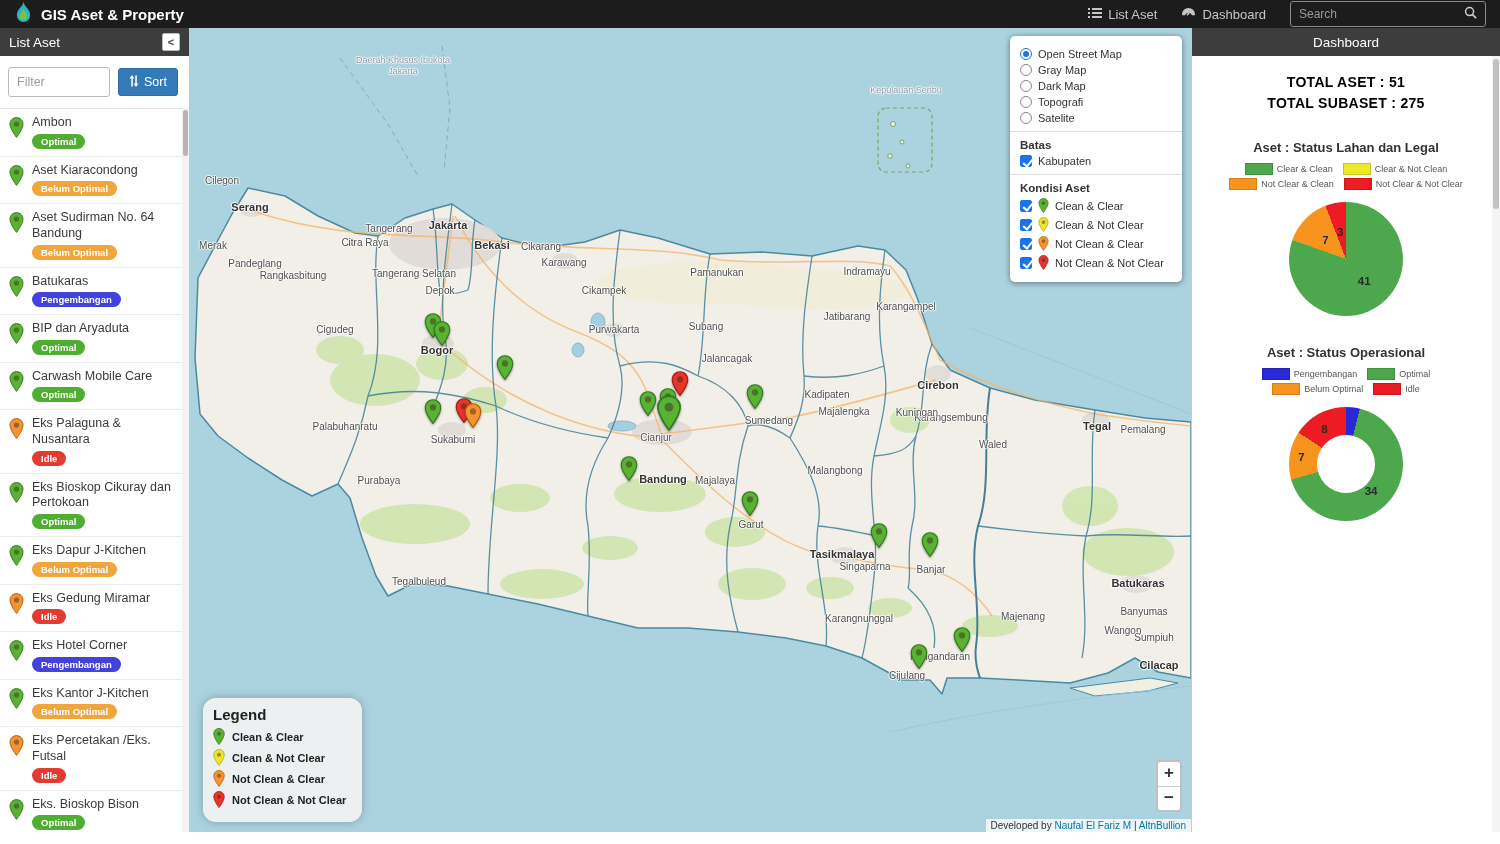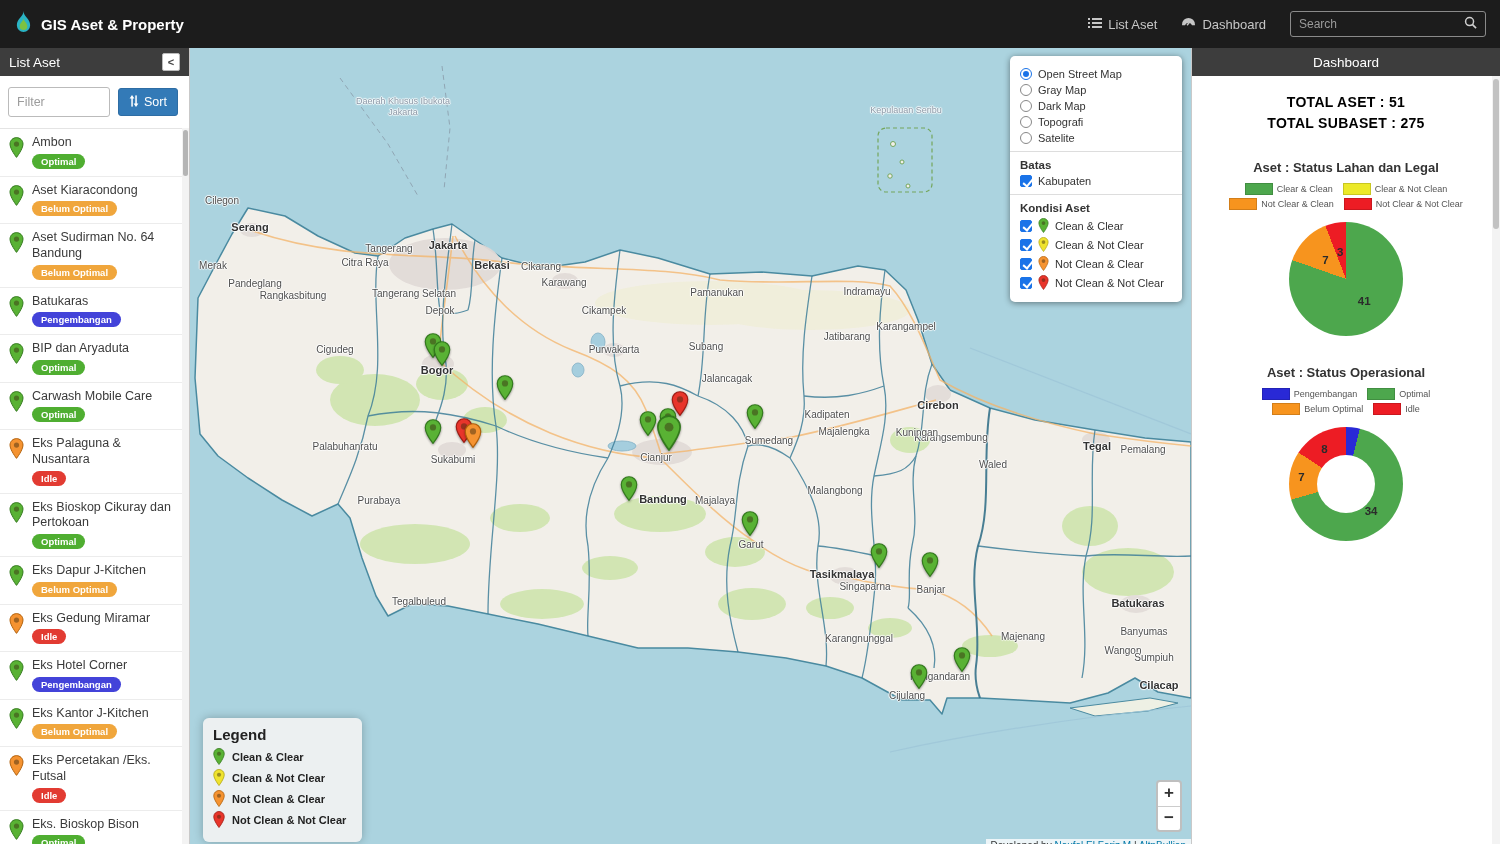--- a/index.html
+++ b/index.html
@@ -1,18 +1,18 @@
 <!DOCTYPE html>
 <html><head>
 <meta charset="utf-8">
 <style>
   *{margin:0;padding:0;box-sizing:border-box}
   html,body{width:1500px;height:844px;overflow:hidden;font-family:"Liberation Sans","DejaVu Sans",sans-serif;background:#fff}
   
-  #navbar{height:48px;background:#1c1c1c;display:flex;align-items:center;padding:0 14px;color:#eee}
+  #navbar{height:28px;background:#1c1c1c;display:flex;align-items:center;padding:0 14px;color:#eee}
   .brand{display:flex;align-items:center;gap:8px;font-size:15px;font-weight:bold;color:#fff}
   .nav-right{margin-left:auto;display:flex;align-items:center;gap:24px}
   .nav-link{display:flex;align-items:center;gap:6px;color:#c6c6c6;font-size:13px;cursor:pointer}
   .nav-search{width:196px;height:26px;background:#1c1c1c;border:1px solid #8a8a8a;border-radius:3px;display:flex;align-items:center;padding:0 8px}
   .nav-search input{flex:1;background:transparent;border:none;outline:none;color:#ddd;font-size:12px;min-width:0}
   .nav-search input::placeholder{color:#9a9a9a}
   
   #content{display:flex;height:804px}
   #sidebar{width:190px;background:#fff;border-right:1px solid #c9c9c9;display:flex;flex-direction:column;position:relative}
   #map{position:relative;width:1001px;height:804px;background:#abd3df;overflow:hidden}
@@ -51,21 +51,21 @@
   .ctl-row{display:flex;align-items:center;gap:6px;margin:4px 0;cursor:pointer}
   .ctl-label{white-space:nowrap}
   .ctl-sep{border-top:1px solid #ddd;margin:7px -10px}
   .ctl-heading{font-weight:bold;font-size:11.5px;margin:2px 0 3px}
   .radio{width:12px;height:12px;border:1px solid #888;border-radius:50%;display:inline-block;position:relative;flex:0 0 auto;background:#fff}
   .radio.on{border-color:#1a73e8}
   .radio.on::after{content:"";position:absolute;inset:2px;background:#1a73e8;border-radius:50%}
   .checkbox{width:12px;height:12px;border:1px solid #888;border-radius:2px;display:inline-block;position:relative;flex:0 0 auto;background:#fff}
   .checkbox.on{background:#1a73e8;border-color:#1a73e8}
   .checkbox.on::after{content:"";position:absolute;left:3.5px;top:0.5px;width:4px;height:8px;border:solid #fff;border-width:0 2px 2px 0;transform:rotate(40deg)}
-  #legend{position:absolute;left:13px;bottom:10px;background:rgba(243,243,243,.9);border-radius:6px;padding:8px 16px 10px 10px;box-shadow:0 0 10px rgba(0,0,0,.25);z-index:600}
+  #legend{position:absolute;left:13px;bottom:10px;background:rgba(243,243,243,.9);border-radius:13px;padding:8px 16px 10px 10px;box-shadow:0 0 10px rgba(0,0,0,.25);z-index:600}
   .legend-title{font-size:15px;font-weight:bold;color:#222;margin-bottom:5px}
   .legend-row{display:flex;align-items:center;gap:7px;margin:4px 0;font-size:11px;font-weight:bold;color:#222}
   #zoom{position:absolute;right:9px;bottom:20px;width:26px;border:2px solid rgba(0,0,0,.25);border-radius:4px;background:#fff;z-index:600;overflow:hidden}
   .zoom-btn{display:block;width:100%;height:24px;line-height:22px;text-align:center;font-size:17px;font-weight:bold;color:#333;cursor:pointer}
   .zoom-btn + .zoom-btn{border-top:1px solid #ccc}
   #attribution{position:absolute;right:0;bottom:0;background:rgba(255,255,255,.78);font-size:10px;color:#333;padding:1px 5px;z-index:600}
   .attr-link{color:#0078a8;cursor:pointer}
   
   .dash-body{padding-top:13px}
   .total{font-size:14px;font-weight:bold;color:#000000;margin:5px 0;letter-spacing:.3px}
@@ -464,21 +464,21 @@
         <span class="place city" style="left: 969px; top: 637px;">Cilacap</span>
         <span class="place" style="left: 833px; top: 588px;">Majenang</span>
         <span class="place" style="left: 933px; top: 602px;">Wangon</span>
         <span class="place city" style="left: 948px; top: 555px;">Batukaras</span>
         <span class="place" style="left: 954px; top: 583px;">Banyumas</span>
         <span class="place" style="left: 964px; top: 609px;">Sumpiuh</span>
         <span class="place city" style="left: 907px; top: 398px;">Tegal</span>
         <span class="place" style="left: 953px; top: 401px;">Pemalang</span>
         <span class="place" style="left: 803px; top: 416px;">Waled</span>
         <span class="place area" style="left: 716px; top: 63px;">Kepulauan Seribu</span>
-        <span class="place area" style="left: 213px; top: 38px; margin-top: 21px;">Daerah Khusus Ibukota Jakarta</span>
+        <span class="place area" style="left: 213px; top: 38px;">Daerah Khusus Ibukota Jakarta</span>
       </div>
     <div class="marker-layer">
         <div class="marker" style="left: 243px; top: 310px;">
           <svg class="pinsvg pin-green" width="18" height="25" viewBox="0 0 24 34">
             <path class="pin-body" d="M12 1C6.2 1 1.5 5.6 1.5 11.4 1.5 19.6 12 33 12 33s10.5-13.4 10.5-21.6C22.5 5.6 17.8 1 12 1z"></path>
             <circle class="pin-dot" cx="12" cy="11.5" r="4.2"></circle>
           </svg>
         </div>
         <div class="marker" style="left: 252px; top: 318px;">
           <svg class="pinsvg pin-green" width="18" height="25" viewBox="0 0 24 34">

